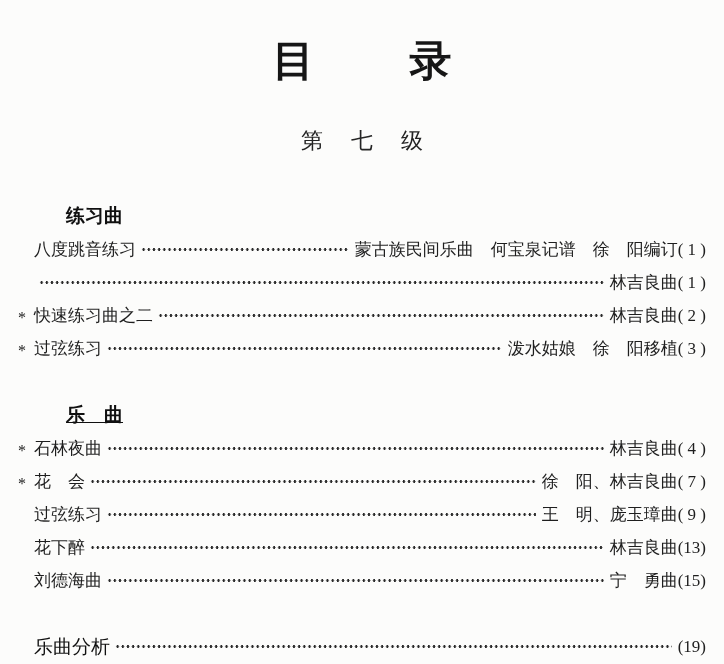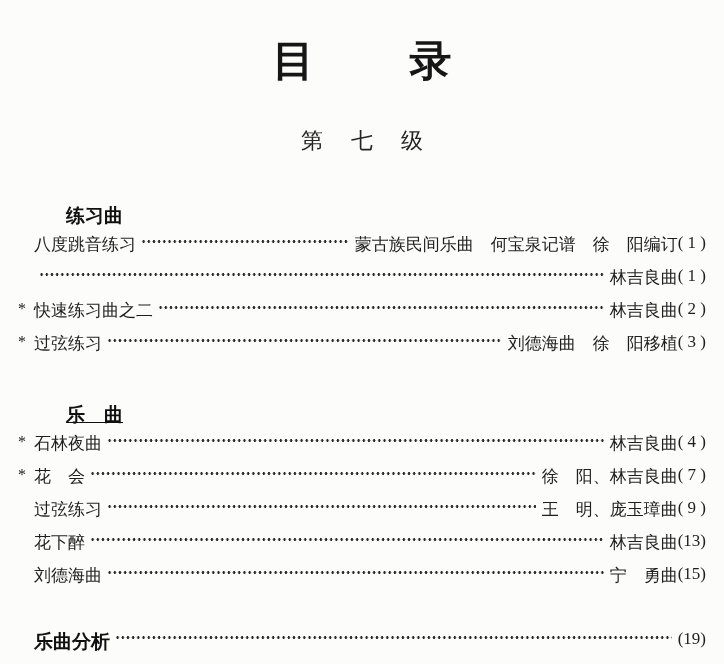--- a/index.html
+++ b/index.html
@@ -43,36 +43,37 @@
     font-weight: bold;
     font-size: 19px;
     color: #101010;
     white-space: pre;
     margin-left: 48px;
   }
   .section-gap { margin-top: 32px; text-decoration: underline; }
   .toc-row {
     height: 33px;
     display: flex;
+    align-items: center;
     font-size: 17px;
     white-space: pre;
   }
   .footer-row { margin-top: 32px; height: 35px; }
   .star-cell {
     flex: 0 0 16px;
     width: 16px;
     font-size: 16px;
     line-height: 1;
     color: #222;
     transform: translateY(2px);
   }
   .entry-title { white-space: pre; }
   .footer-row .entry-title {
     font-family: "Liberation Sans", sans-serif;
-    font-weight: bold;
+    font-weight: normal;
     font-size: 19px;
     color: #101010;
   }
   .leader {
     flex: 1 1 auto;
     min-width: 18px;
     height: 17px;
     margin: 0 6px 0 5px;
     background-image: radial-gradient(circle, #2a2a2a 1.15px, transparent 1.45px);
     background-size: 5.2px 17px;
@@ -93,21 +94,21 @@
   <div class="level-title">
     <span>第</span>
     <span>七</span>
     <span>级</span>
   </div>
   <div class="toc" id="toc">
       <div class="section-header">练习曲</div>
       <div class="toc-row"><span class="star-cell"></span><span class="entry-title">八度跳音练习</span><span class="leader"></span><span class="attribution">蒙古族民间乐曲　何宝泉记谱　徐　阳编订</span><span class="pageno">( 1 )</span></div>
       <div class="toc-row"><span class="star-cell"></span><span class="leader"></span><span class="attribution">林吉良曲</span><span class="pageno">( 1 )</span></div>
       <div class="toc-row"><span class="star-cell">*</span><span class="entry-title">快速练习曲之二</span><span class="leader"></span><span class="attribution">林吉良曲</span><span class="pageno">( 2 )</span></div>
-      <div class="toc-row"><span class="star-cell">*</span><span class="entry-title">过弦练习</span><span class="leader"></span><span class="attribution">刘德海曲　徐　阳移植</span><span class="pageno">( 3 )</span></div>
+      <div class="toc-row"><span class="star-cell">*</span><span class="entry-title">过弦练习</span><span class="leader"></span><span class="attribution">泼水姑娘　徐　阳移植</span><span class="pageno">( 3 )</span></div>
       <div class="section-header section-gap">乐　曲</div>
       <div class="toc-row"><span class="star-cell">*</span><span class="entry-title">石林夜曲</span><span class="leader"></span><span class="attribution">林吉良曲</span><span class="pageno">( 4 )</span></div>
       <div class="toc-row"><span class="star-cell">*</span><span class="entry-title">花　会</span><span class="leader"></span><span class="attribution">徐　阳、林吉良曲</span><span class="pageno">( 7 )</span></div>
       <div class="toc-row"><span class="star-cell"></span><span class="entry-title">过弦练习</span><span class="leader"></span><span class="attribution">王　明、庞玉璋曲</span><span class="pageno">( 9 )</span></div>
       <div class="toc-row"><span class="star-cell"></span><span class="entry-title">花下醉</span><span class="leader"></span><span class="attribution">林吉良曲</span><span class="pageno">(13)</span></div>
       <div class="toc-row"><span class="star-cell"></span><span class="entry-title">刘德海曲</span><span class="leader"></span><span class="attribution">宁　勇曲</span><span class="pageno">(15)</span></div>
       <div class="toc-row footer-row"><span class="star-cell"></span><span class="entry-title">乐曲分析</span><span class="leader"></span><span class="pageno">(19)</span></div>
     </div>
 </div>
 

